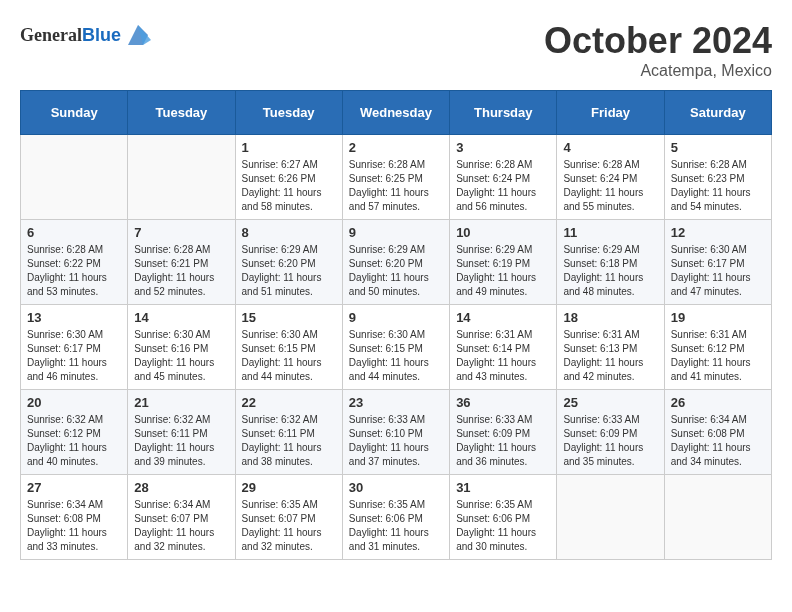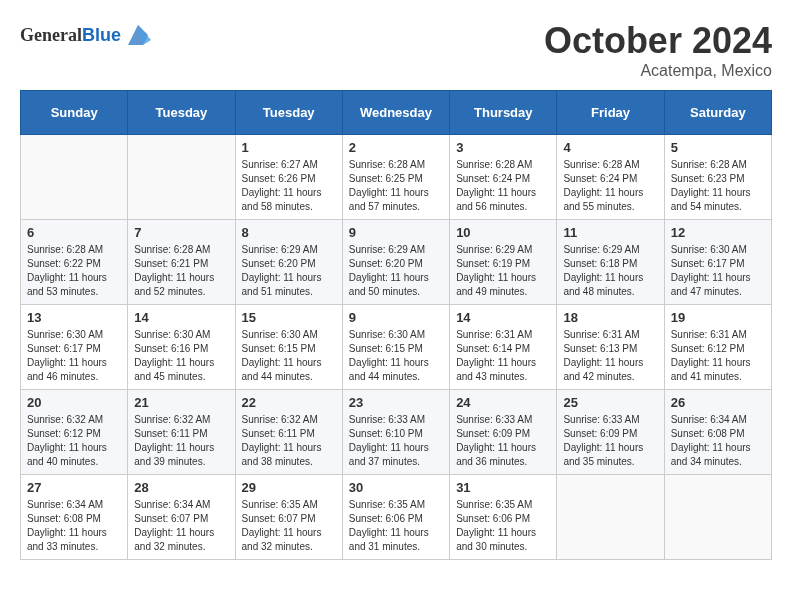--- a/index.html
+++ b/index.html
@@ -266,21 +266,21 @@
 Sunset: 6:11 PM
 Daylight: 11 hours and 38 minutes.</div>
         </td>
         <td>
           <span class="day-number">23</span>
           <div class="day-info" style="white-space: pre-wrap;">Sunrise: 6:33 AM
 Sunset: 6:10 PM
 Daylight: 11 hours and 37 minutes.</div>
         </td>
         <td>
-          <span class="day-number">24</span>
+          <span class="day-number">36</span>
           <div class="day-info" style="white-space: pre-wrap;">Sunrise: 6:33 AM
 Sunset: 6:09 PM
 Daylight: 11 hours and 36 minutes.</div>
         </td>
         <td>
           <span class="day-number">25</span>
           <div class="day-info" style="white-space: pre-wrap;">Sunrise: 6:33 AM
 Sunset: 6:09 PM
 Daylight: 11 hours and 35 minutes.</div>
         </td>

